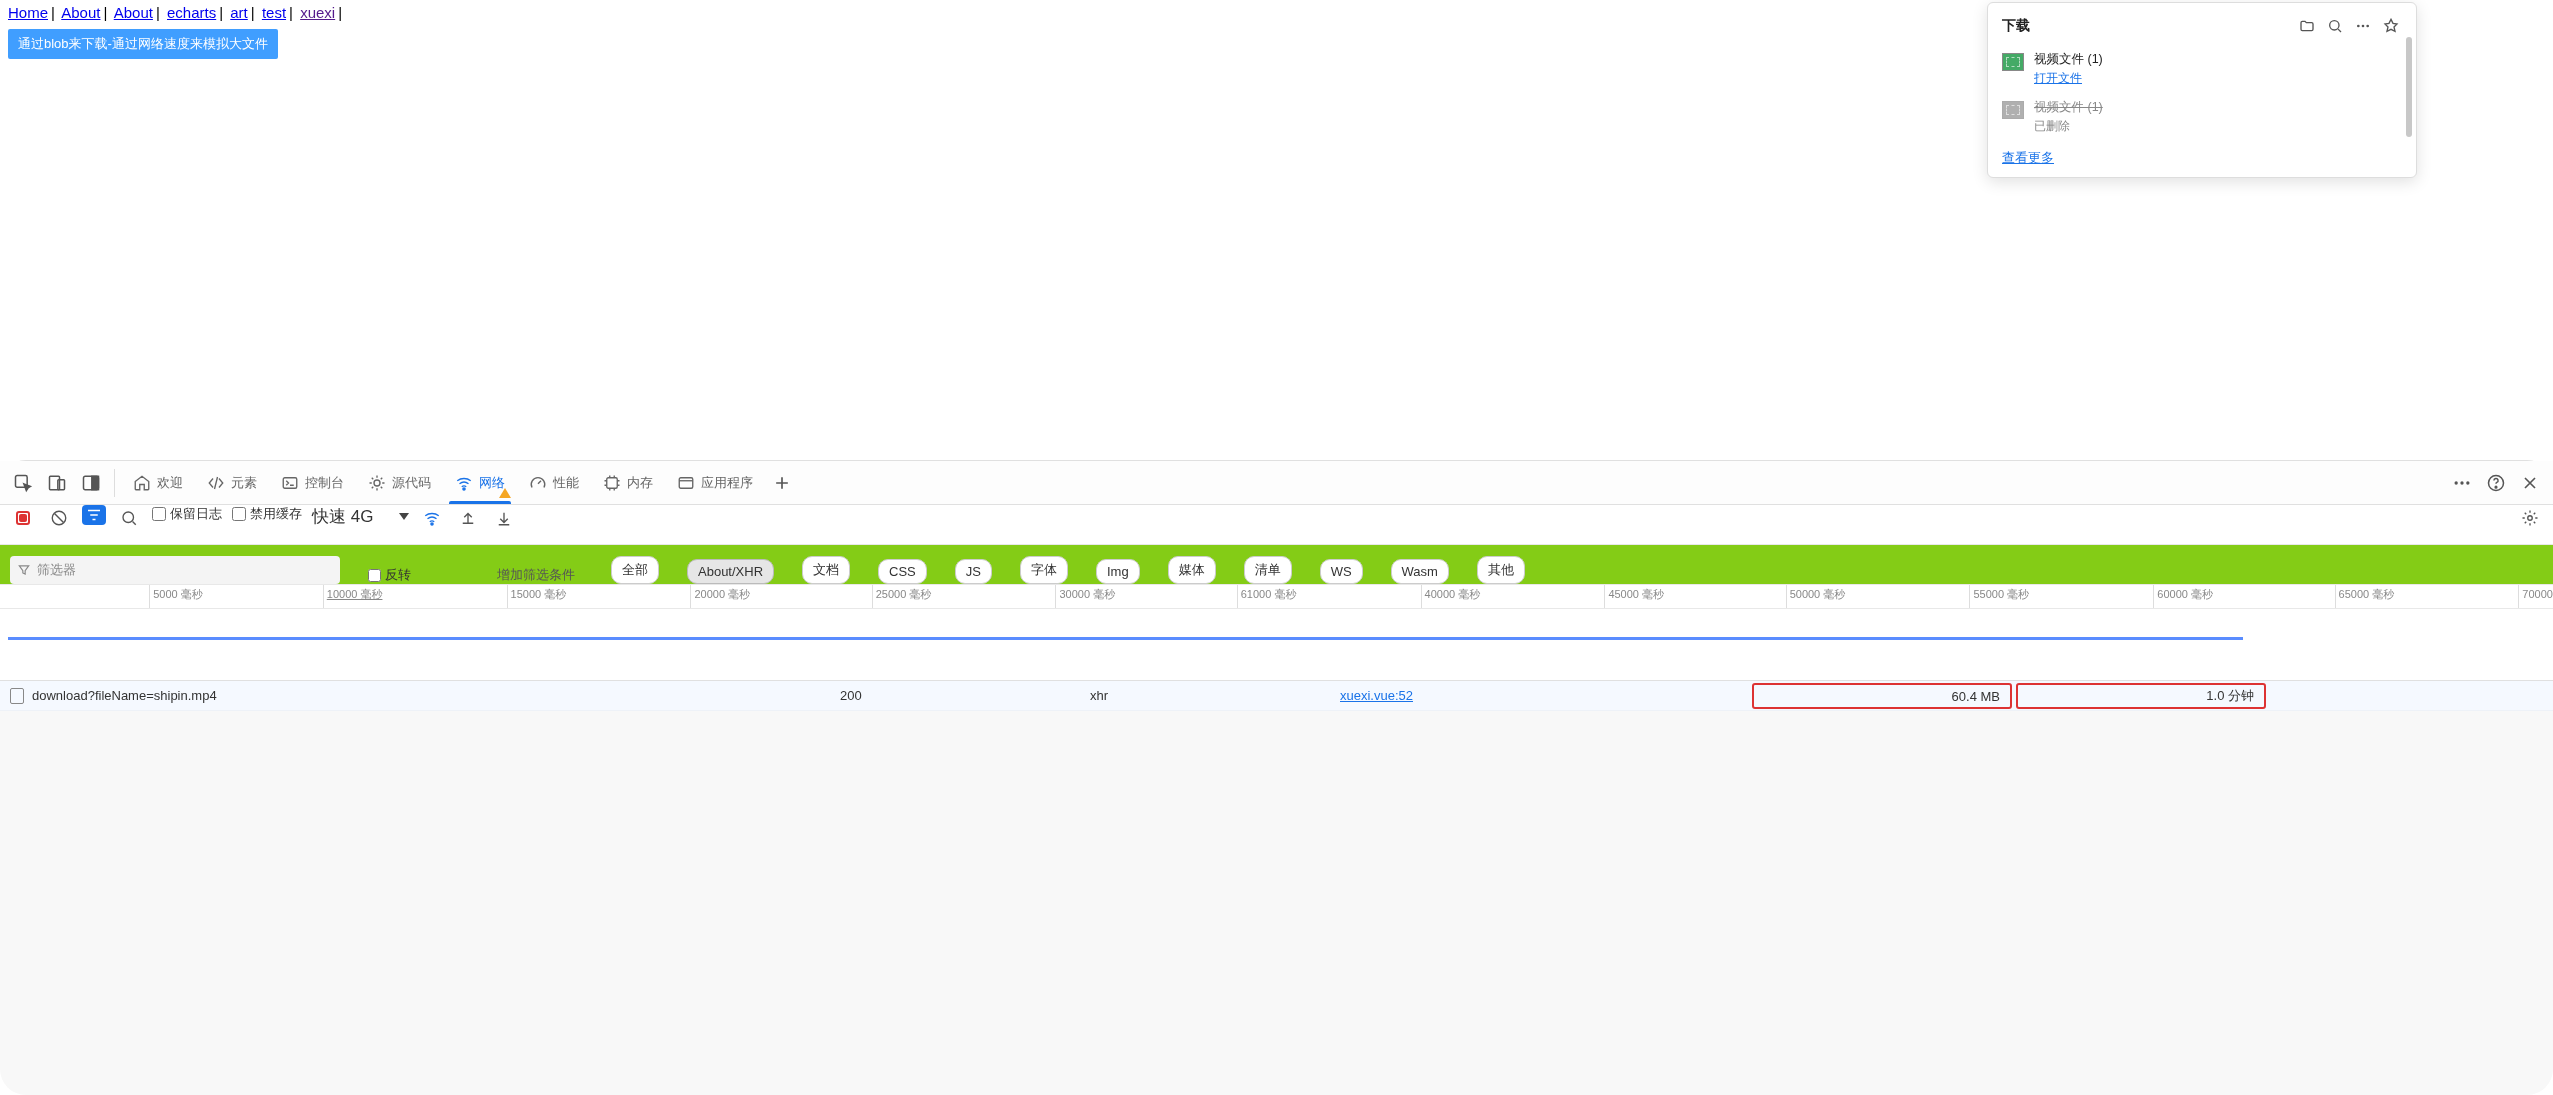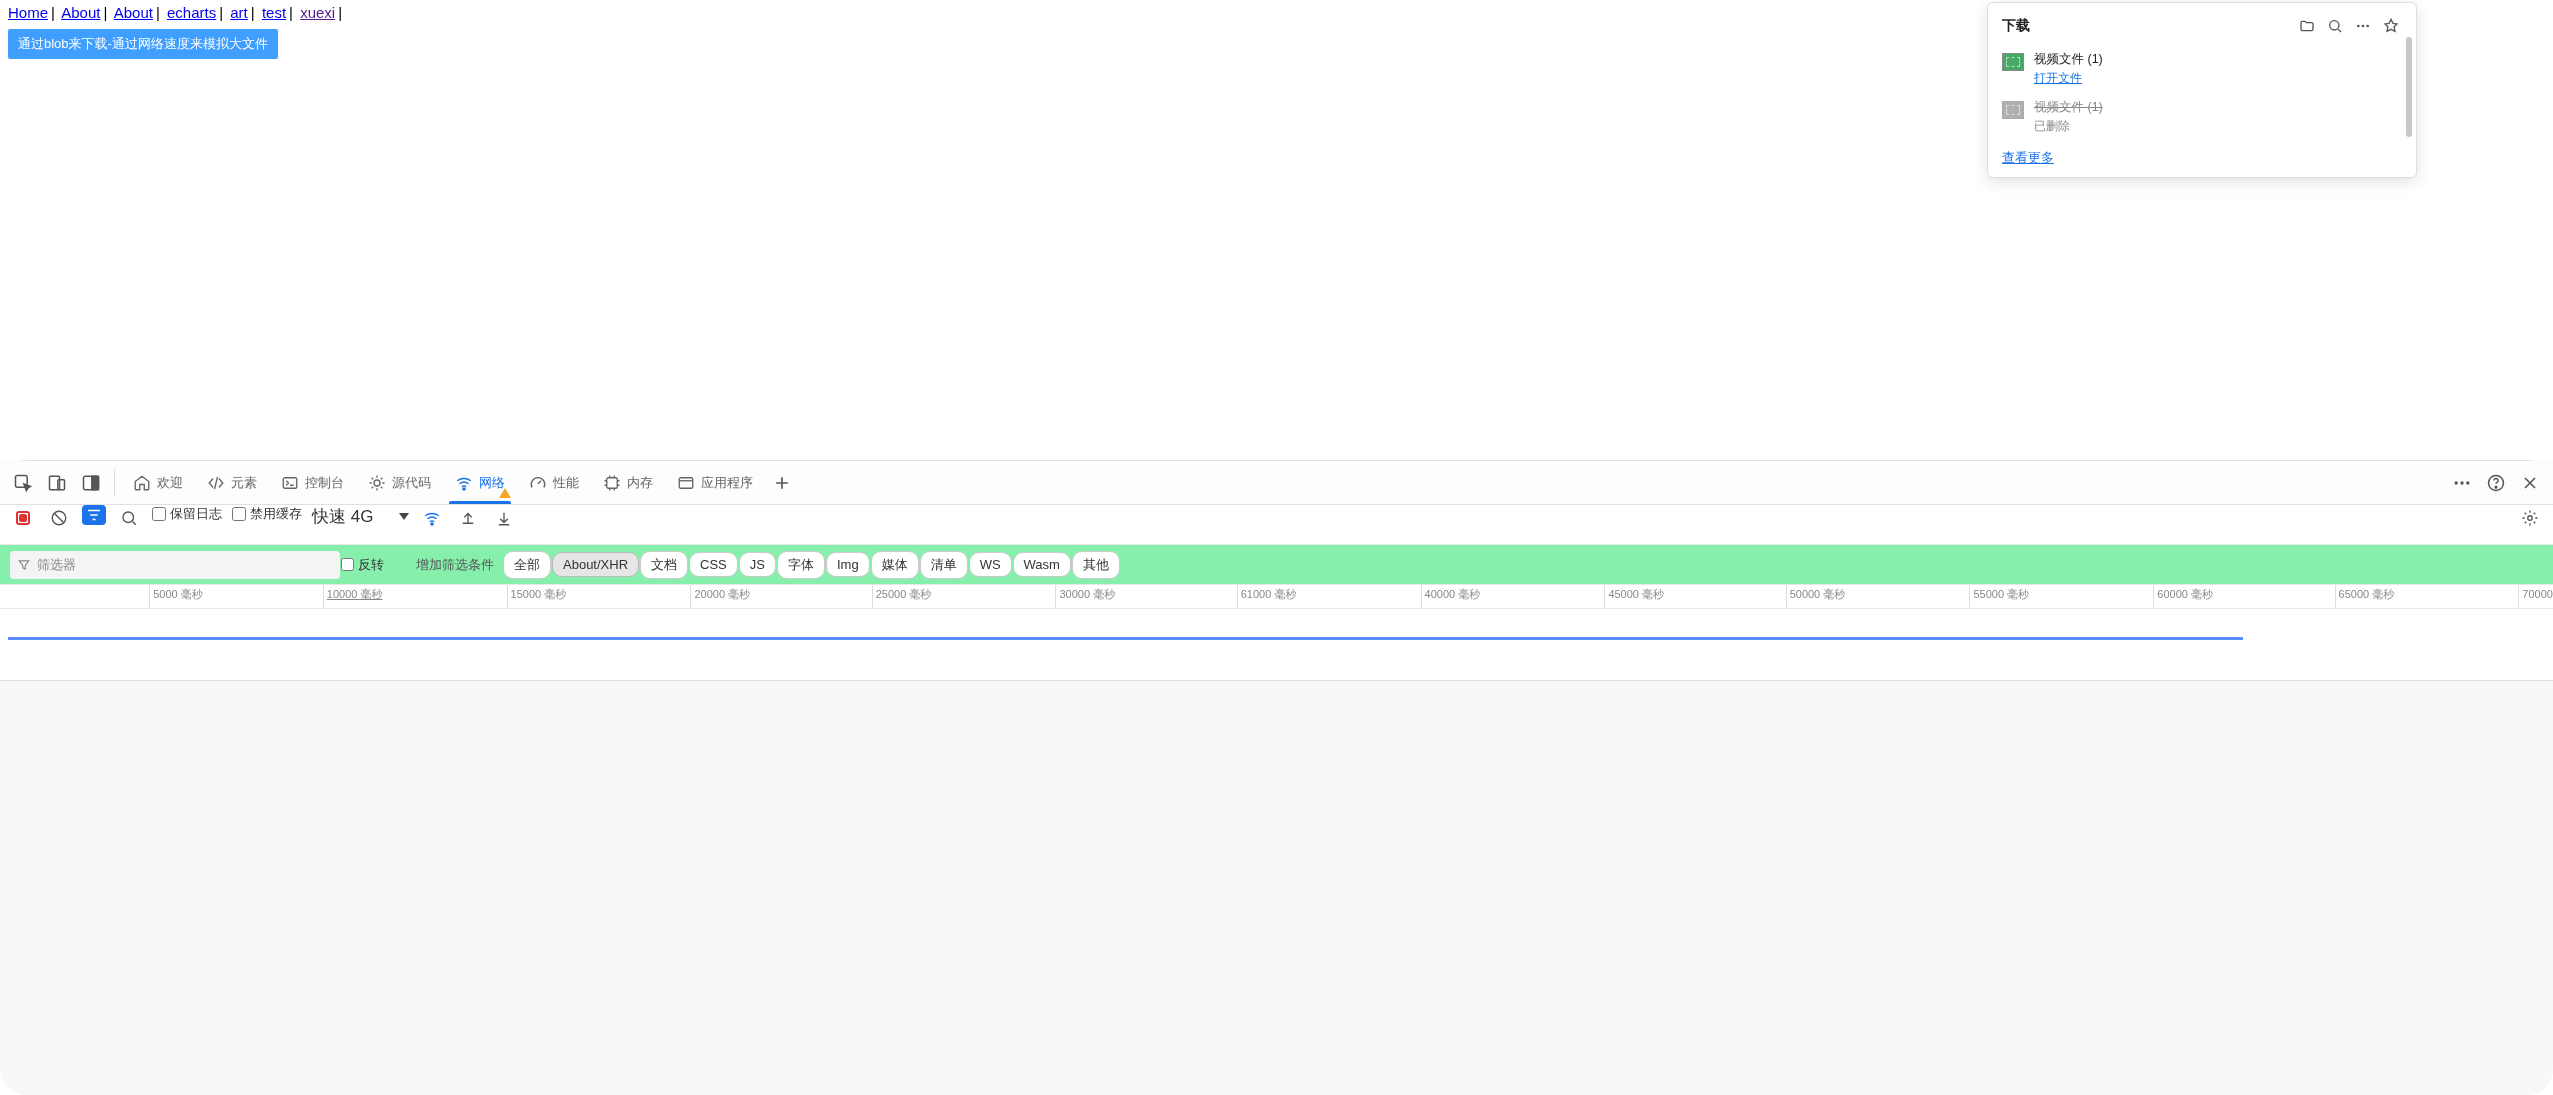--- a/index.html
+++ b/index.html
@@ -37,21 +37,21 @@
 .dt-toolbar .tb-icon svg { width: 18px; height: 18px; }
 .dt-toolbar .tb-icon.blue { color: #1a73e8; }
 .dt-toolbar .tb-icon.blue-bg { background: #1a73e8; color: #fff; border-radius: 4px; width: 24px; height: 20px; }
 .dt-toolbar label { display: flex; align-items: center; gap: 4px; color: #333; font-size: 13px; }
 .dt-toolbar input[type=checkbox] { width: 14px; height: 14px; }
 .dt-toolbar .throttle { display: flex; align-items: center; gap: 6px; font-size: 17px; color: #333; }
 .dt-toolbar .caret-down { width: 0; height: 0; border-left: 5px solid transparent; border-right: 5px solid transparent; border-top: 7px solid #444; }
 .dt-toolbar .right { margin-left: auto; }
 
 
-.dt-filter { display: flex; align-items: center; height: 40px; padding: 0 10px; gap: 1px; border-bottom: 1px solid #e8e8e8; background: #86efac; }
+.dt-filter { display: flex; align-items: flex-end; height: 40px; padding: 0 10px; gap: 28px; border-bottom: 1px solid #e8e8e8; background: #84cc16; }
 .dt-filter .filter-input { display: flex; align-items: center; gap: 6px; width: 330px; height: 28px; border: 1px solid transparent; border-radius: 4px; padding: 0 6px; background: #f4f4f4; color: #888; }
 .dt-filter .filter-input svg { width: 14px; height: 14px; }
 .dt-filter label { display: flex; align-items: center; gap: 4px; font-size: 13px; color: #333; }
 .dt-filter .add-cond { display: flex; align-items: center; gap: 4px; font-size: 13px; color: #555; }
 .dt-filter .chip { padding: 4px 10px; border: 1px solid #ccc; border-radius: 10px; font-size: 13px; color: #333; background: #fff; }
 .dt-filter .chip.active { background: #e6e6e6; border-color: #bbb; }
 
 
 .dt-ruler { height: 24px; border-bottom: 1px solid #e8e8e8; background: #fff; position: relative; font-size: 11px; color: #888; }
 .dt-ruler .tick { position: absolute; top: 2px; white-space: nowrap; }
@@ -373,16 +373,28 @@
       <span class="tick" style="left: 84.5%;">60000 毫秒</span>
       <span class="tick" style="left: 91.6%;">65000 毫秒</span>
       <span class="tick" style="left: 98.8%;">70000 毫秒</span>
     </div>
 
   <div class="dt-wf">
     <div class="blue-bar"></div>
   </div>
 
 
+  <div class="dt-row">
+    <div class="td col-name">
+        <span class="file-icon"></span>
+        <span>download?fileName=shipin.mp4</span>
+      </div>
+    <div class="td col-status">200</div>
+    <div class="td col-type">xhr</div>
+    <div class="td col-init link">xuexi.vue:52</div>
+    <div class="td col-size boxed">60.4 MB</div>
+    <div class="td col-time boxed">1.0 分钟</div>
+    <div class="td col-fulfill"></div>
+  </div>
 </div>
 
 
 
 
 </body></html>

